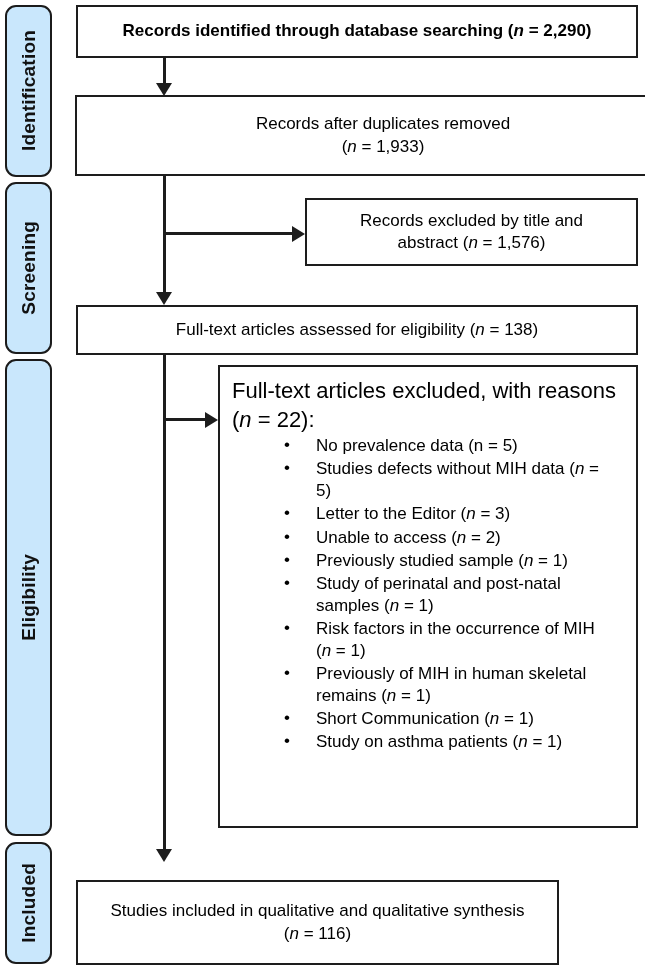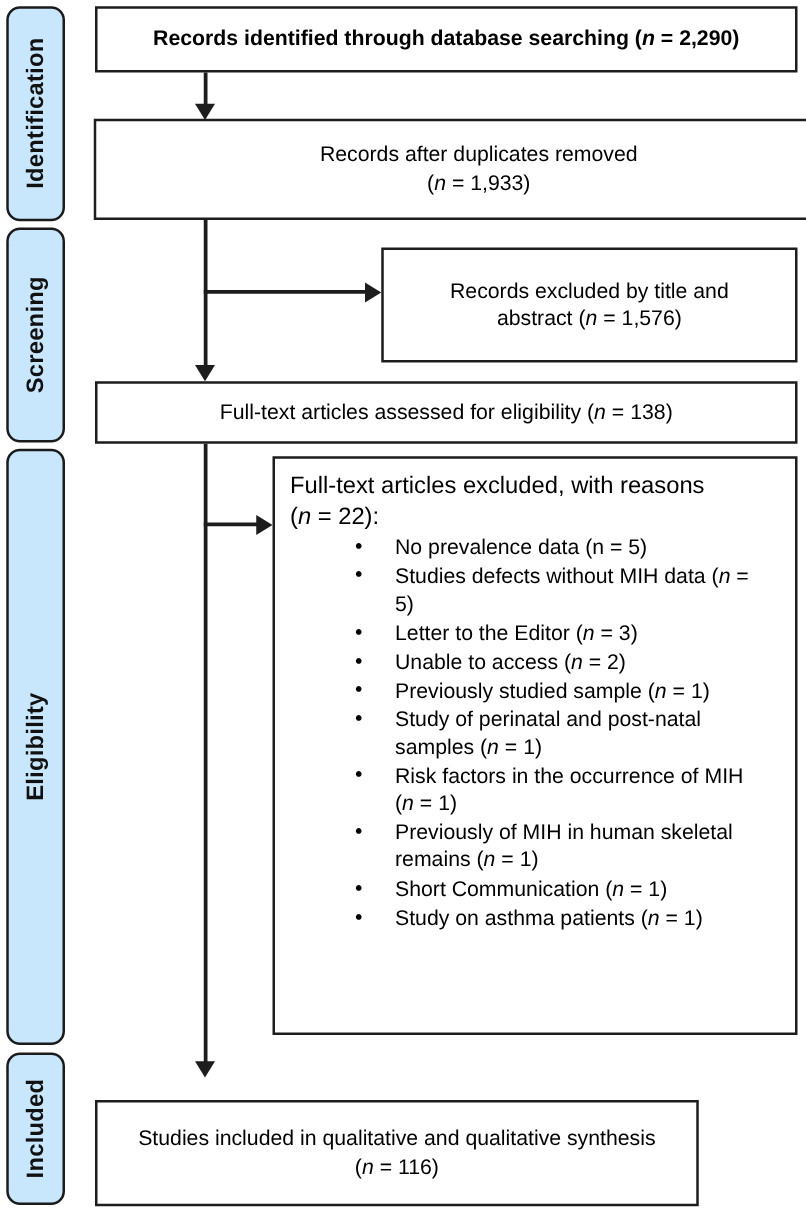--- a/index.html
+++ b/index.html
@@ -58,31 +58,31 @@
     justify-content: center;
     text-align: center;
     font-size: 17px;
     line-height: 1.30;
     padding: 4px 10px;
   }
   .fbox .txt { display: block; }
 
   #box-identified   { left: 76px;  top: 5px;   width: 562px; height: 53px; font-weight: bold; }
   #box-duplicates   { left: 75px;  top: 95px;  width: 616px; height: 81px; }
-  #box-excluded-ta  { left: 305px; top: 198px; width: 333px; height: 92px; }
+  #box-excluded-ta  { left: 305px; top: 198px; width: 333px; height: 68px; }
   #box-fulltext     { left: 76px;  top: 305px; width: 562px; height: 50px; }
   #box-excluded-ft  {
     left: 218px; top: 365px; width: 420px; height: 463px;
     display: block; text-align: left; padding: 10px 12px 8px 12px;
   }
   #box-included     { left: 76px;  top: 880px; width: 483px; height: 85px; }
 
   
   .reasons-head {
-    font-size: 19px;
+    font-size: 22px;
     line-height: 1.30;
     margin: 0 0 1px 0;
   }
   ul.reasons {
     list-style: none;
     margin: 0;
     padding: 0;
   }
   ul.reasons li {
     position: relative;

